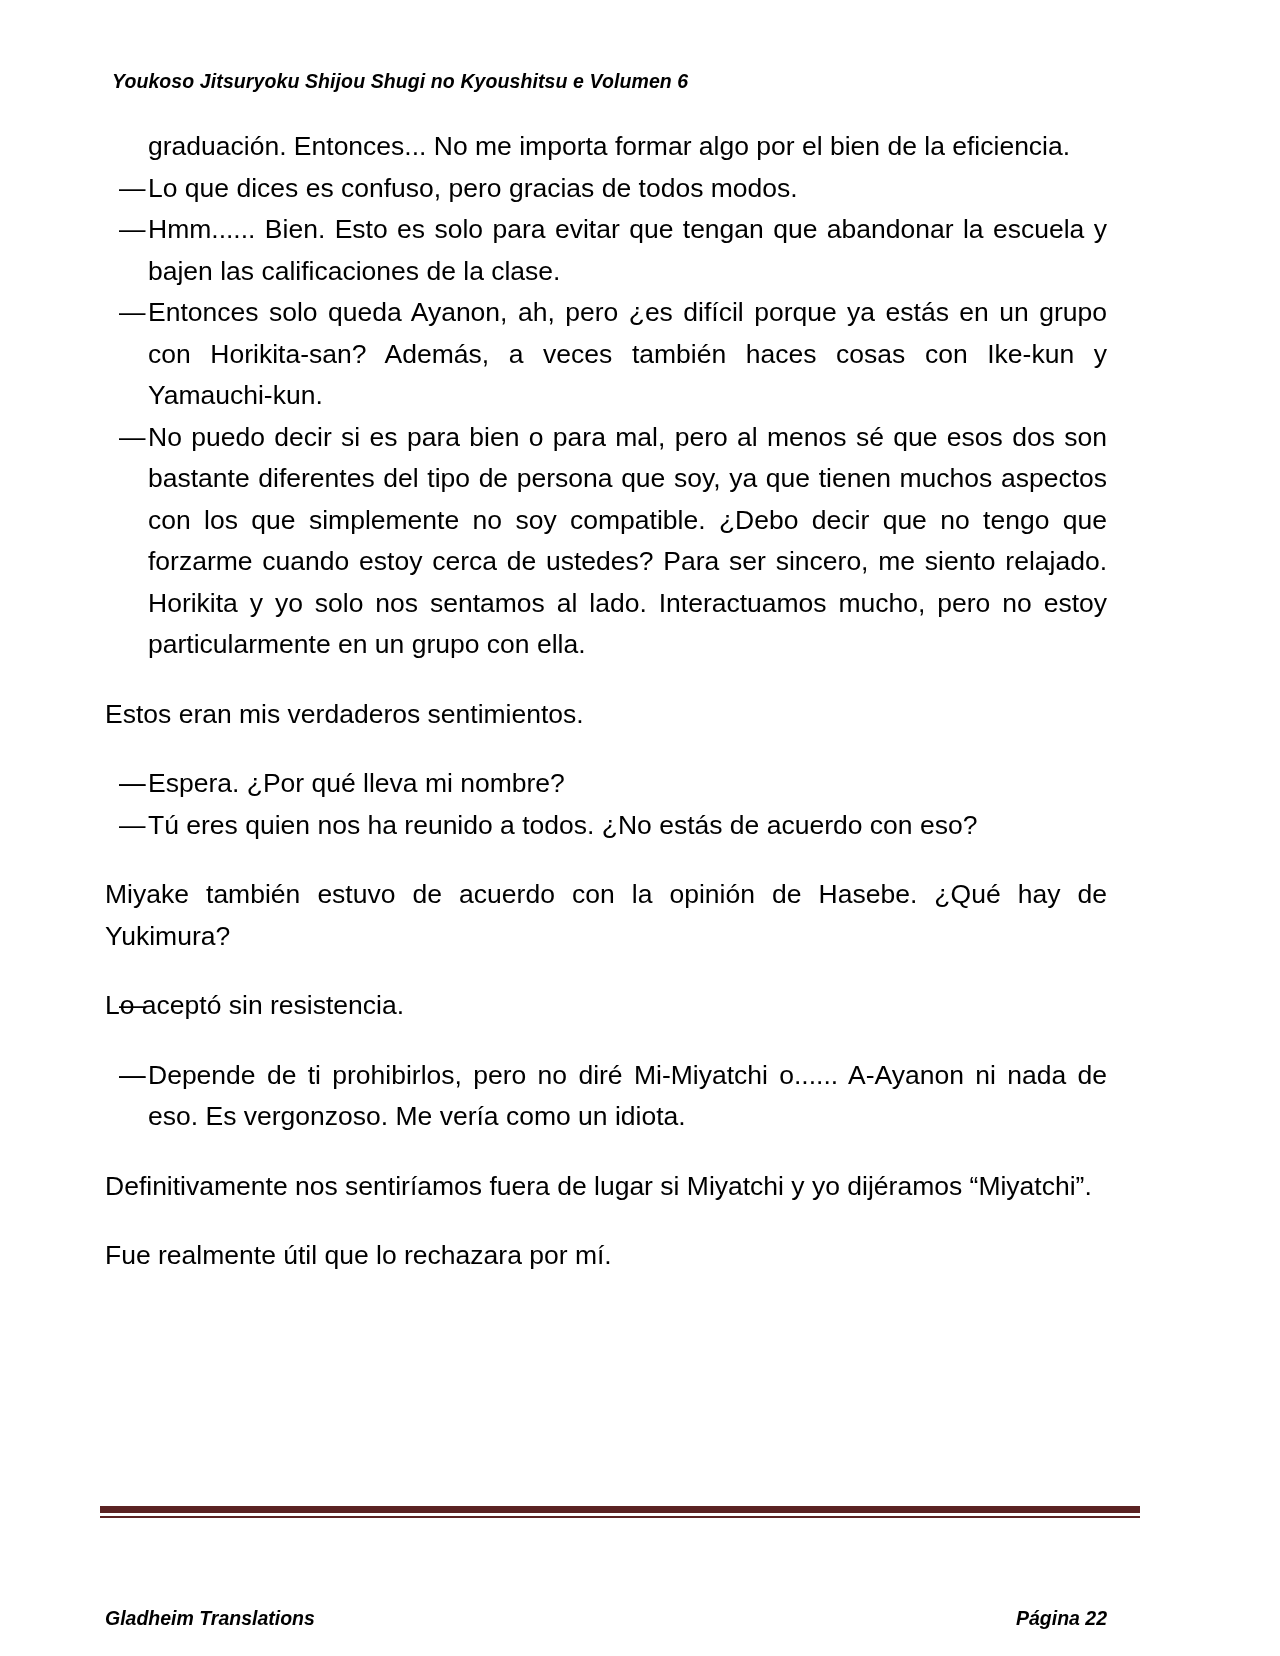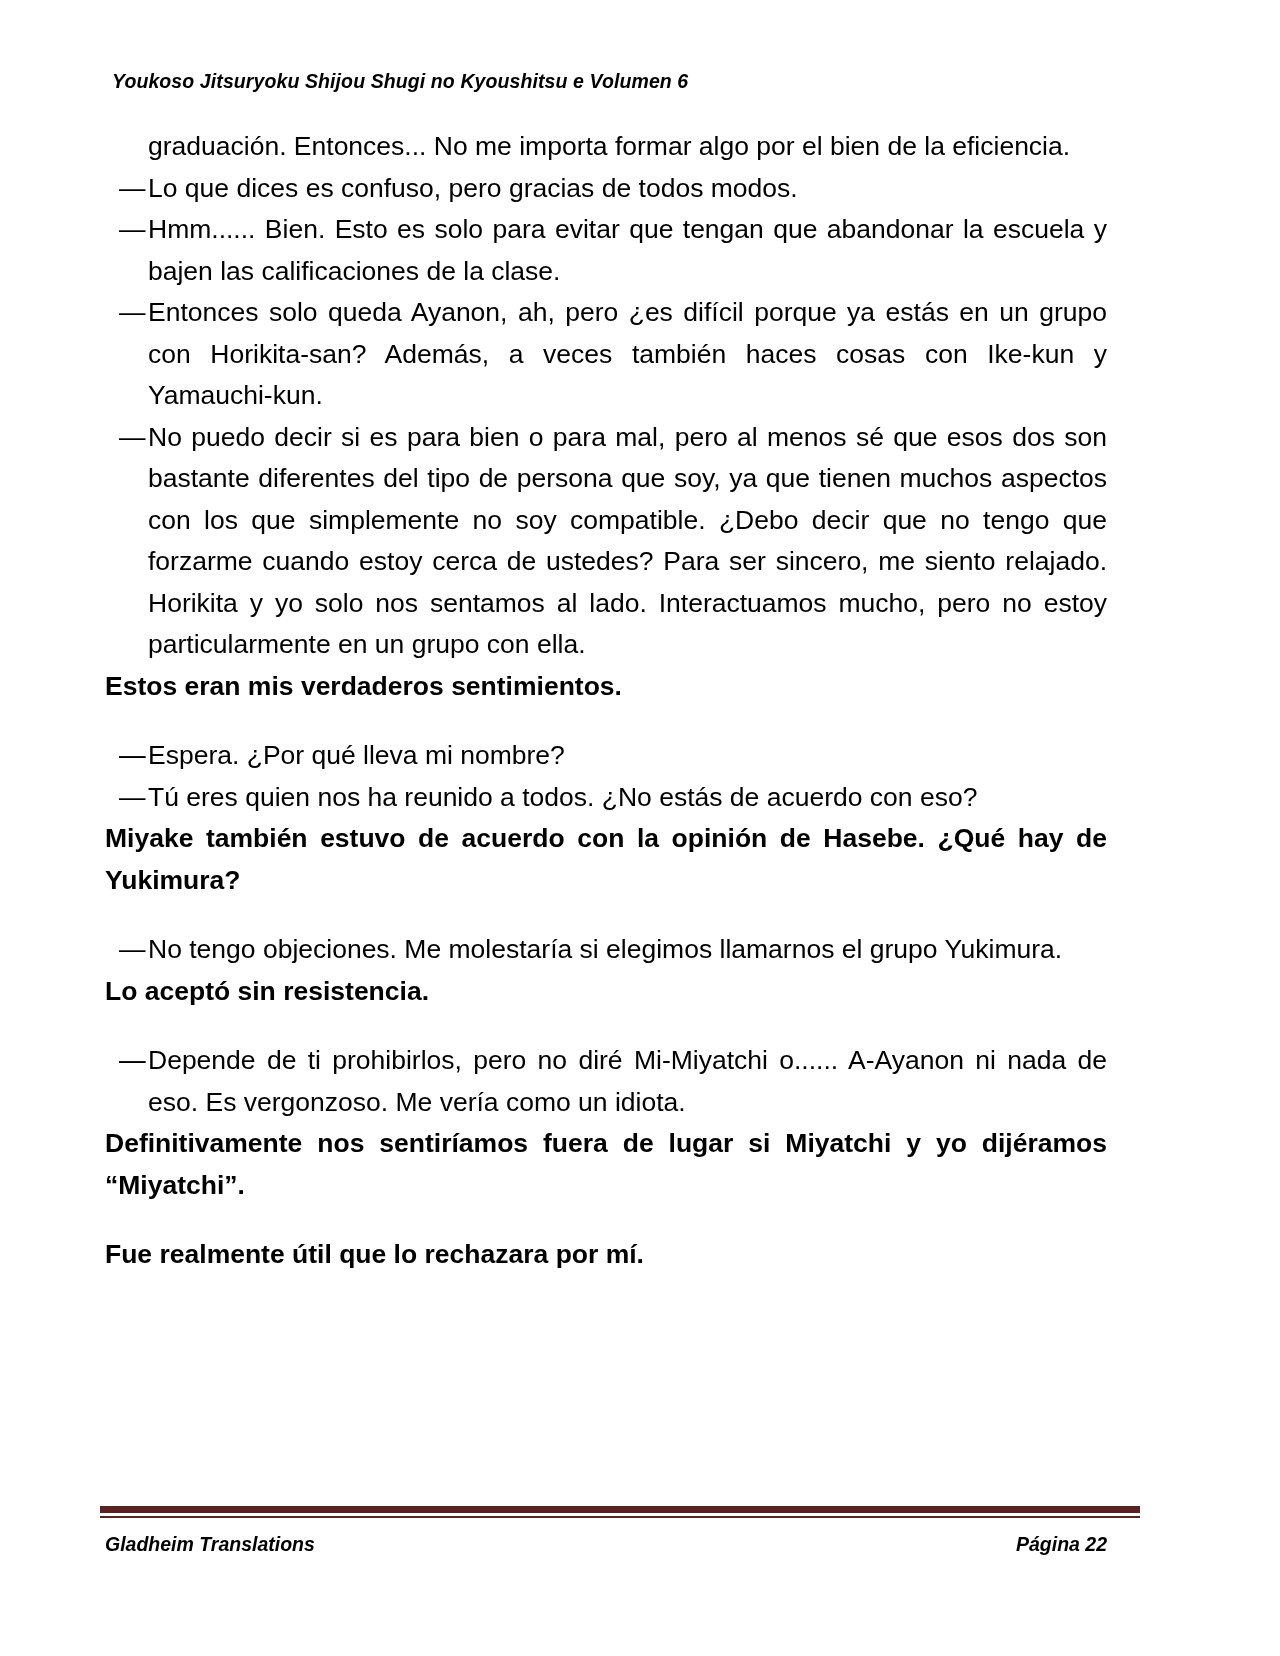--- a/index.html
+++ b/index.html
@@ -46,22 +46,22 @@
     font-size: 26.5px;
     line-height: 41.5px;
     text-align: justify;
     text-justify: inter-word;
     -webkit-hyphens: none;
     hyphens: none;
   }
 
   
   p.narrative {
+    margin-top: 28px;
     margin-bottom: 28px;
-    font-weight: bold;
   }
 
   
   p.cont {
     padding-left: 43px;
     margin: 0;
   }
 
   
   p.dash {
@@ -126,32 +126,32 @@
       <p class="para cont"><span>graduación. Entonces... No me importa formar algo por el bien de la eficiencia.</span></p>
       <p class="para dash"><span class="dash-mark">—</span><span>Lo que dices es confuso, pero gracias de todos modos.</span></p>
       <p class="para dash"><span class="dash-mark">—</span><span>Hmm...... Bien. Esto es solo para evitar que tengan que abandonar la escuela y bajen las calificaciones de la clase.</span></p>
       <p class="para dash"><span class="dash-mark">—</span><span>Entonces solo queda Ayanon, ah, pero ¿es difícil porque ya estás en un grupo con Horikita-san? Además, a veces también haces cosas con Ike-kun y Yamauchi-kun.</span></p>
       <p class="para dash"><span class="dash-mark">—</span><span>No puedo decir si es para bien o para mal, pero al menos sé que esos dos son bastante diferentes del tipo de persona que soy, ya que tienen muchos aspectos con los que simplemente no soy compatible. ¿Debo decir que no tengo que forzarme cuando estoy cerca de ustedes? Para ser sincero, me siento relajado. Horikita y yo solo nos sentamos al lado. Interactuamos mucho, pero no estoy particularmente en un grupo con ella.</span></p>
       <p class="para narrative"><span>Estos eran mis verdaderos sentimientos.</span></p>
       <p class="para dash"><span class="dash-mark">—</span></p>
       <p class="para dash"><span class="dash-mark">—</span><span>Espera. ¿Por qué lleva mi nombre?</span></p>
       <p class="para dash"><span class="dash-mark">—</span><span>Tú eres quien nos ha reunido a todos. ¿No estás de acuerdo con eso?</span></p>
       <p class="para narrative"><span>Miyake también estuvo de acuerdo con la opinión de Hasebe. ¿Qué hay de Yukimura?</span></p>
-      <p class="para dash"><span class="dash-mark">—</span><span>No tengo objeciones. Me molestaría si elegimos llamarnos el grupo Yukimura.</span></p>
+      <p class="para dash"><span class="dash-mark">—</span></p>
       <p class="para narrative"><span>Lo aceptó sin resistencia.</span></p>
       <p class="para dash"><span class="dash-mark">—</span></p>
       <p class="para dash"><span class="dash-mark">—</span><span>Depende de ti prohibirlos, pero no diré Mi-Miyatchi o...... A-Ayanon ni nada de eso. Es vergonzoso. Me vería como un idiota.</span></p>
       <p class="para narrative"><span>Definitivamente nos sentiríamos fuera de lugar si Miyatchi y yo dijéramos “Miyatchi”.</span></p>
       <p class="para narrative"><span>Fue realmente útil que lo rechazara por mí.</span></p>
     </div>
 
   <div class="footer-rule" id="footer-rule" style="top: 1506px;">
     <div class="thick" style="background: rgb(91, 34, 34);"></div>
     <div class="gap"></div>
     <div class="thin" style="background: rgb(91, 34, 34);"></div>
   </div>
 
-  <div class="footer-row" id="footer-row" style="top: 1533px;">
+  <div class="footer-row" id="footer-row" style="top: 1607px;">
     <span>Gladheim Translations</span>
     <span>Página 22</span>
   </div>
 
 </div>
 
 </body></html>

